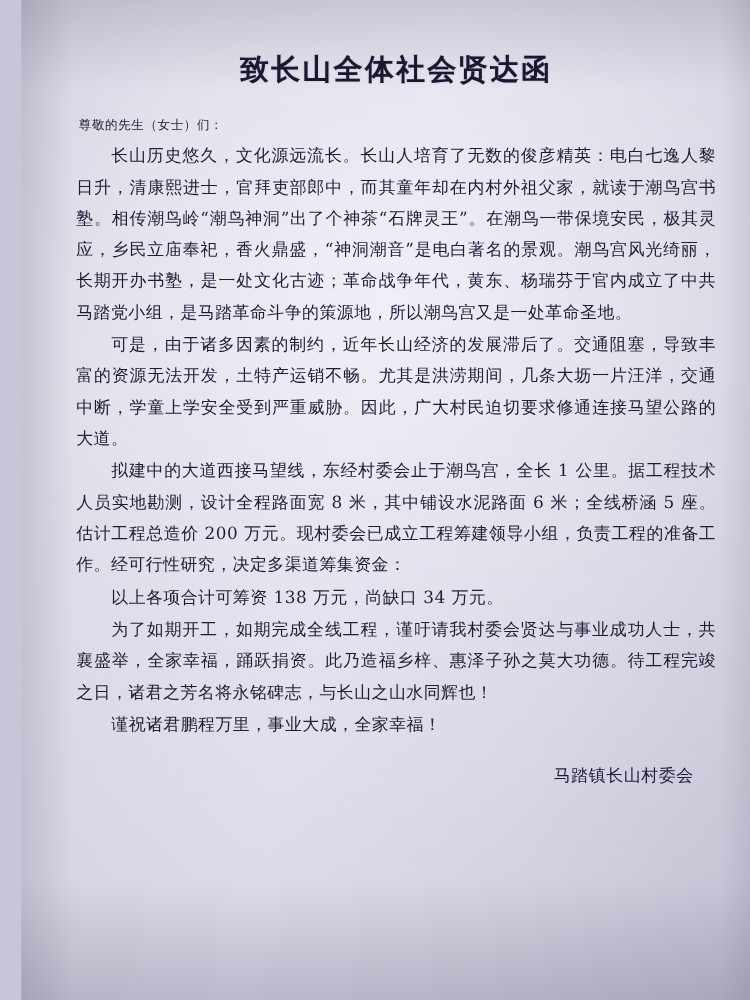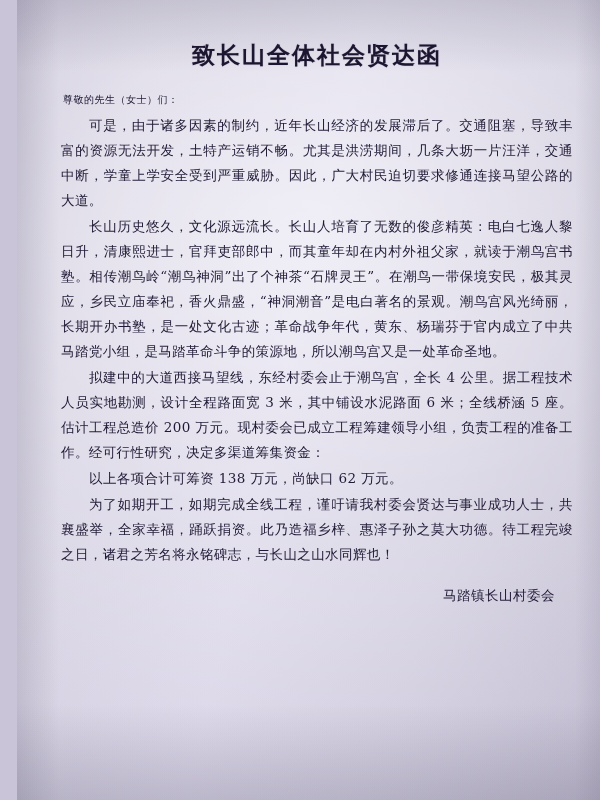--- a/index.html
+++ b/index.html
@@ -94,25 +94,26 @@
 </head>
 <body>
 
 <div class="sheet">
   <div class="page-inner">
 
     <div class="doc-title">致长山全体社会贤达函</div>
 
     <div class="salutation">尊敬的先生（女士）们：</div>
 
+    <p class="body-para">长山历史悠久，文化源远流长。长山人培育了无数的俊彦精英：电白七逸人黎日升，清康熙进士，官拜吏部郎中，而其童年却在内村外祖父家，就读于潮鸟宫书塾。相传潮鸟岭“潮鸟神洞”出了个神茶“石牌灵王”。在潮鸟一带保境安民，极其灵应，乡民立庙奉祀，香火鼎盛，“神洞潮音”是电白著名的景观。潮鸟宫风光绮丽，长期开办书塾，是一处文化古迹；革命战争年代，黄东、杨瑞芬于官内成立了中共马踏党小组，是马踏革命斗争的策源地，所以潮鸟宫又是一处革命圣地。</p>
     <p class="body-para">可是，由于诸多因素的制约，近年长山经济的发展滞后了。交通阻塞，导致丰富的资源无法开发，土特产运销不畅。尤其是洪涝期间，几条大坜一片汪洋，交通中断，学童上学安全受到严重威胁。因此，广大村民迫切要求修通连接马望公路的大道。</p>
-    <p class="body-para">长山历史悠久，文化源远流长。长山人培育了无数的俊彦精英：电白七逸人黎日升，清康熙进士，官拜吏部郎中，而其童年却在内村外祖父家，就读于潮鸟宫书塾。相传潮鸟岭“潮鸟神洞”出了个神茶“石牌灵王”。在潮鸟一带保境安民，极其灵应，乡民立庙奉祀，香火鼎盛，“神洞潮音”是电白著名的景观。潮鸟宫风光绮丽，长期开办书塾，是一处文化古迹；革命战争年代，黄东、杨瑞芬于官内成立了中共马踏党小组，是马踏革命斗争的策源地，所以潮鸟宫又是一处革命圣地。</p>
-    <p class="body-para">拟建中的大道西接马望线，东经村委会止于潮鸟宫，全长 4 公里。据工程技术人员实地勘测，设计全程路面宽 3 米，其中铺设水泥路面 6 米；全线桥涵 5 座。估计工程总造价 200 万元。现村委会已成立工程筹建领导小组，负责工程的准备工作。经可行性研究，决定多渠道筹集资金：</p>
-    <p class="body-para">以上各项合计可筹资 138 万元，尚缺口 62 万元。</p>
+    <p class="body-para">拟建中的大道西接马望线，东经村委会止于潮鸟宫，全长 1 公里。据工程技术人员实地勘测，设计全程路面宽 8 米，其中铺设水泥路面 6 米；全线桥涵 5 座。估计工程总造价 200 万元。现村委会已成立工程筹建领导小组，负责工程的准备工作。经可行性研究，决定多渠道筹集资金：</p>
+    <p class="body-para">以上各项合计可筹资 138 万元，尚缺口 34 万元。</p>
     <p class="body-para">为了如期开工，如期完成全线工程，谨吁请我村委会贤达与事业成功人士，共襄盛举，全家幸福，踊跃捐资。此乃造福乡梓、惠泽子孙之莫大功德。待工程完竣之日，诸君之芳名将永铭碑志，与长山之山水同辉也！</p>
+    <p class="body-para">谨祝诸君鹏程万里，事业大成，全家幸福！</p>
 
 
     <div class="signature-block">
       <div>马踏镇长山村委会</div>
 
     </div>
 
   </div>
 </div>
 

